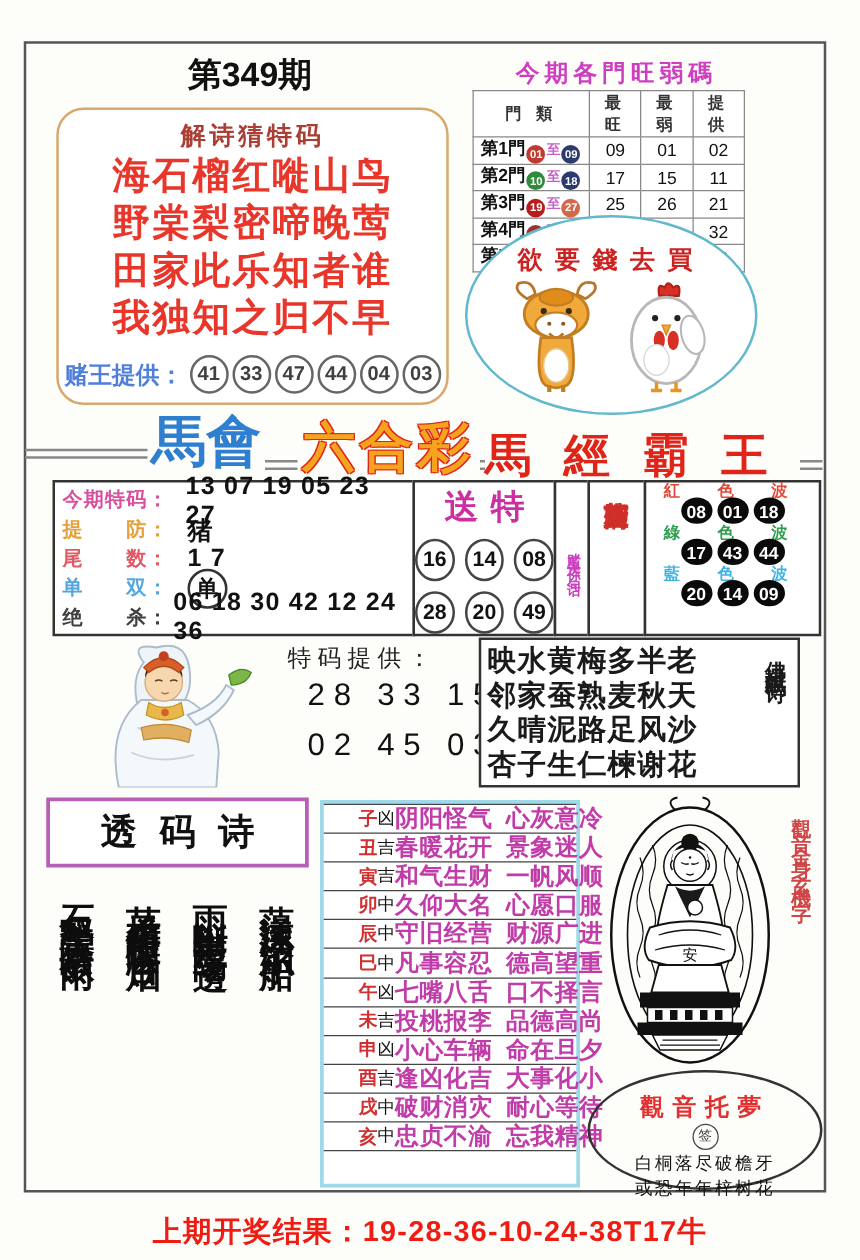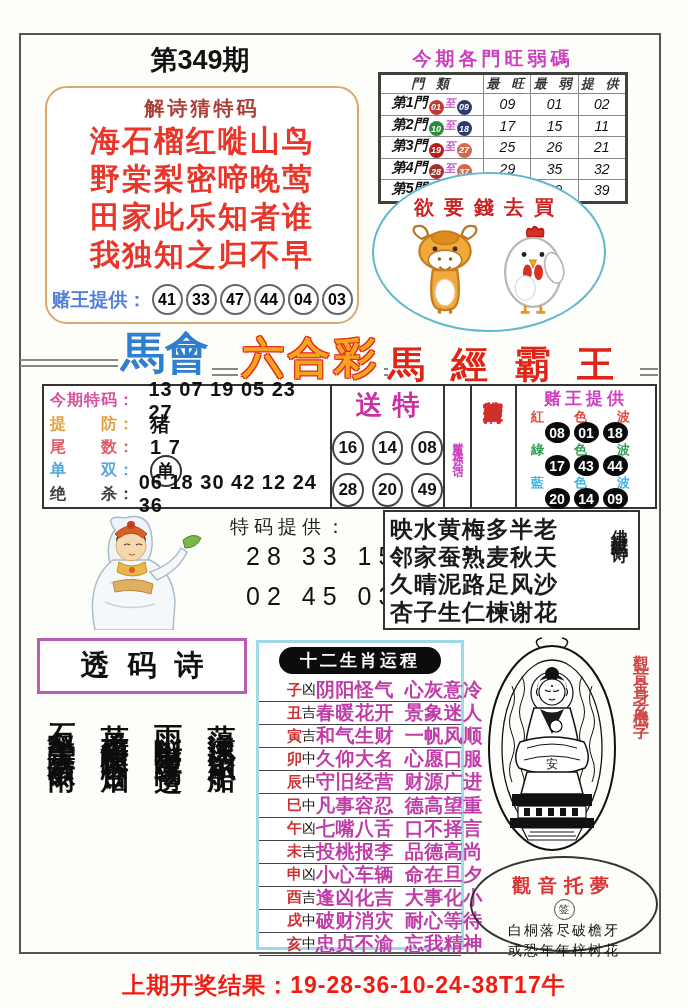--- a/index.html
+++ b/index.html
@@ -11,27 +11,27 @@
         font-size:27px;font-weight:bold;color:#111;}
 
   
   .poem-box{position:absolute;left:45px;top:86px;width:310px;height:234px;background:#fff;
         border:2px solid #d8a86e;border-radius:22px;}
   .poem-title{text-align:center;margin-top:7px;font-size:20px;font-weight:bold;color:#ac3f35;letter-spacing:3px;}
   .poem-line{text-align:center;font-size:30px;font-weight:bold;color:#e8362a;line-height:38px;letter-spacing:2px;}
   .poem-provider{position:absolute;bottom:7px;left:0;right:0;display:flex;align-items:center;justify-content:center;gap:3px;}
   .provider-label{color:#4f7fd9;font-size:19px;font-weight:bold;margin-right:2px;}
   .num-circle{width:27px;height:27px;border:2px solid #666;border-radius:50%;display:flex;
-        align-items:center;justify-content:center;font-size:16px;font-weight:bold;color:#000000;background:#fff;}
+        align-items:center;justify-content:center;font-size:16px;font-weight:bold;color:#404040;background:#fff;}
 
   
   .strength-title{position:absolute;left:388px;top:46px;width:210px;text-align:center;
         font-size:19px;font-weight:bold;color:#cc3fc0;letter-spacing:4px;}
-  .strength-table{position:absolute;left:378px;top:72px;width:250px;border:3px solid #404040;
-        border-collapse:collapse;background:#fff;font-style:italic;}
+  .strength-table{position:absolute;left:378px;top:72px;width:218px;border:1px solid #404040;
+        border-collapse:collapse;background:#fff;}
   .strength-table td,.strength-table th{border:1px solid #888;text-align:center;padding:0;}
   .strength-table th{font-size:13px;color:#333;letter-spacing:4px;height:17px;font-weight:bold;}
   .strength-table td{font-size:14px;color:#111;height:15px;}
   .gate-cell{font-size:12px;font-weight:bold;color:#c65fc6;white-space:nowrap;}
   .mini-ball{display:inline-flex;width:15px;height:15px;border-radius:50%;color:#fff;font-size:9px;
         align-items:center;justify-content:center;font-weight:bold;margin:0 1px;vertical-align:-3px;}
   .zhi{color:#c65fc6;font-size:11px;}
 
   
   .oval-box{position:absolute;left:372px;top:172px;width:230px;height:156px;background:#fff;
@@ -276,21 +276,20 @@
   </div>
 
   <div class="note-strip">
     <span class="note-text">赌王送你一句话</span>
   </div>
   <div class="redtext-strip">
     <span class="redtext">茶商后脚款丝商</span>
   </div>
 
   <div class="waves-box">
-    <div class="waves-title">赌王提供</div>
     <div class="wave-label" style="color: rgb(224, 74, 58);">紅色波</div>
     <div class="wave-balls">
       <span class="ball">08</span>
       <span class="ball">01</span>
       <span class="ball">18</span>
     </div>
     <div class="wave-label" style="color: rgb(47, 158, 79);">綠色波</div>
     <div class="wave-balls">
       <span class="ball">17</span>
       <span class="ball">43</span>
@@ -338,21 +337,20 @@
     <span class="touma-title">透码诗</span>
   </div>
   <div class="calligraphy">
     <span class="calli-col">石壑帶雲陰欲雨</span>
     <span class="calli-col">茅檐籬樹暝含烟</span>
     <span class="calli-col">雨山斷盡夕陽邊</span>
     <span class="calli-col">蕩漾溪沙泊小船</span>
   </div>
 
   <div class="zodiac-panel">
-    <div class="zodiac-pill">十二生肖运程</div>
     <div class="zrow">
         <span class="z-branch">子</span>
         <span class="z-luck">凶</span>
         <span class="z-phrase">阴阳怪气 心灰意冷</span>
       </div>
     <div class="zrow">
         <span class="z-branch">丑</span>
         <span class="z-luck">吉</span>
         <span class="z-phrase">春暖花开 景象迷人</span>
       </div>

